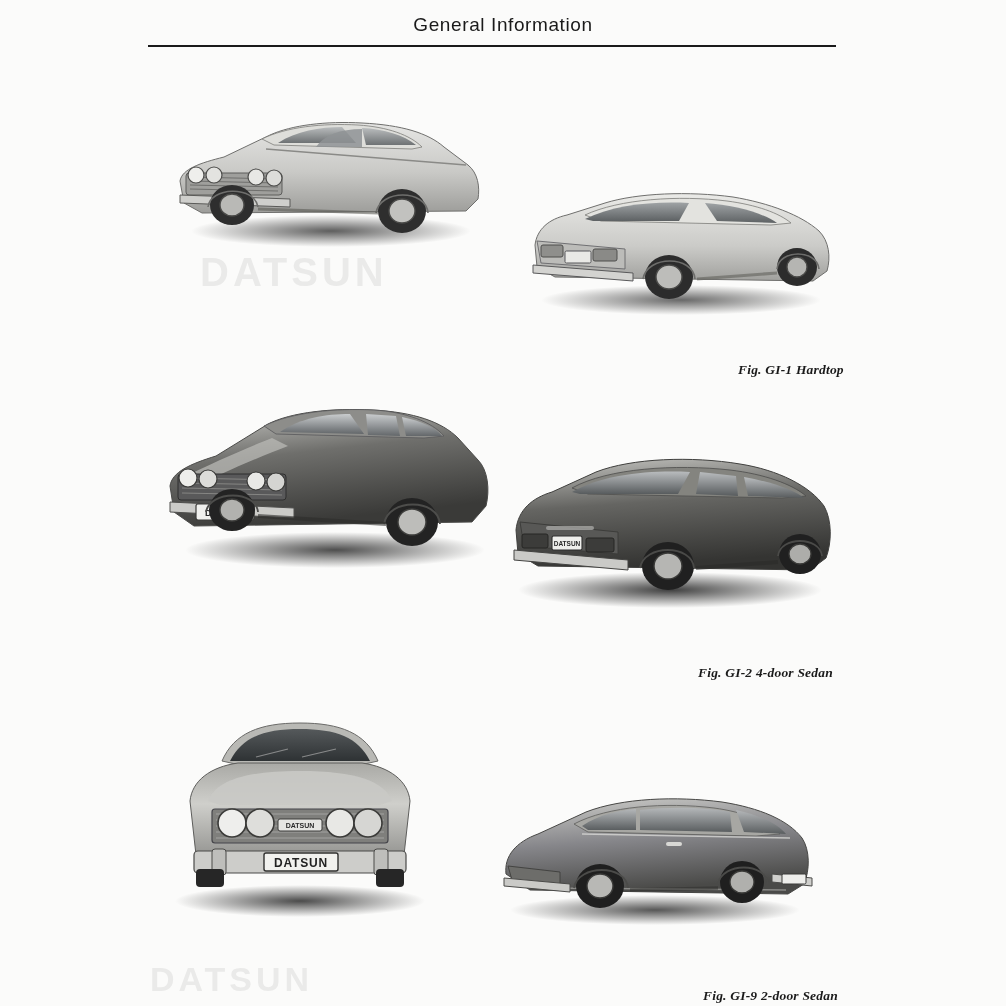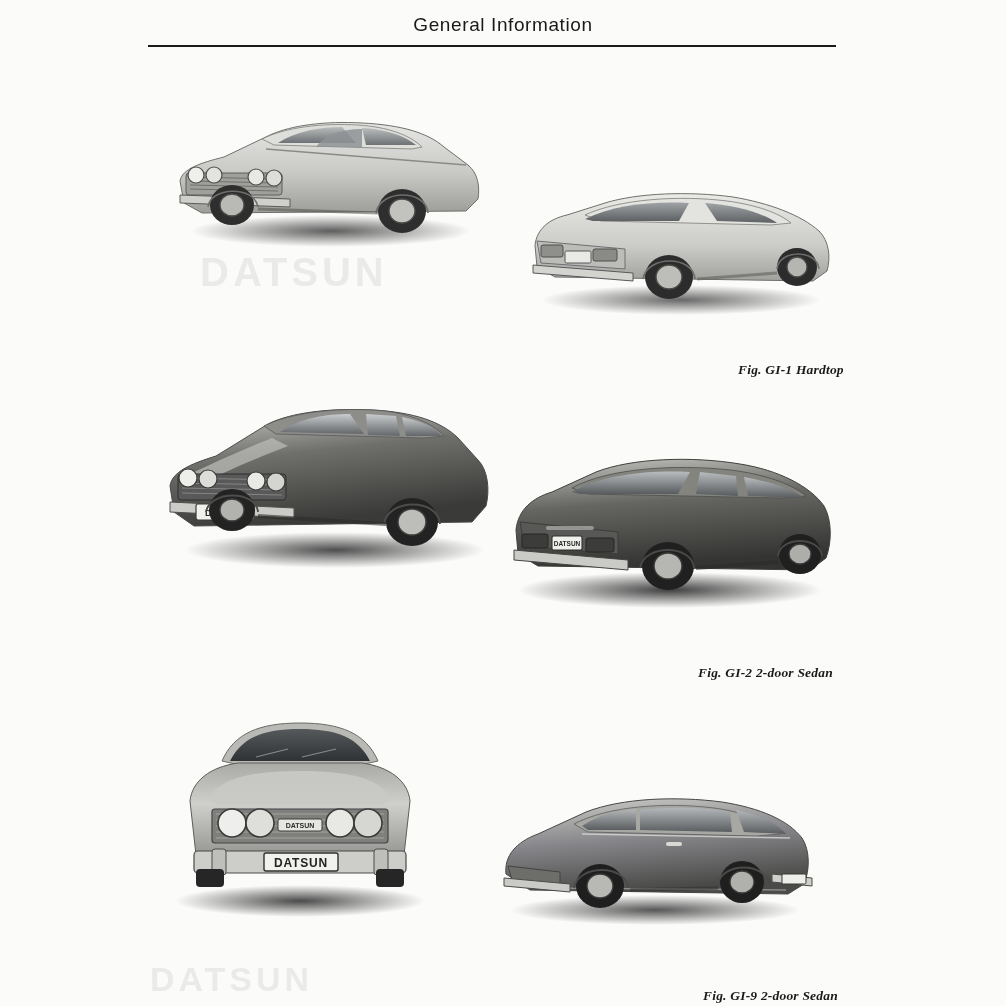--- a/index.html
+++ b/index.html
@@ -308,21 +308,21 @@
         <ellipse cx="168" cy="116" rx="26" ry="24" fill="#202020"></ellipse>
         <ellipse cx="168" cy="116" rx="14" ry="13" fill="#b6b6b3" stroke="#3a3a38" stroke-width="1.4"></ellipse>
         <ellipse cx="300" cy="104" rx="21" ry="20" fill="#202020"></ellipse>
         <ellipse cx="300" cy="104" rx="11" ry="10" fill="#adadaa" stroke="#3a3a38" stroke-width="1.3"></ellipse>
         <path d="M140 118 C144 94 192 94 194 118" fill="none" stroke="#4a4a48" stroke-width="1.8"></path>
         <path d="M278 106 C280 86 320 86 322 106" fill="none" stroke="#4a4a48" stroke-width="1.8"></path>
         <path d="M196 118 L278 112" stroke="#2a2a28" stroke-width="4" opacity="0.55"></path>
       </svg>
     </div>
 
-    <div class="caption" style="left:698px; top:295px;">Fig. GI-2  2-door Sedan</div>
+    <div class="caption" style="left:698px; top:295px;">Fig. GI-2  4-door Sedan</div>
   </div>
 
   <div class="figure-block" style="left:0; top:690px; width:1006px; height:316px;">
 
     <div class="photo" style="left:160px; top:15px; width:280px; height:215px;">
       <svg width="280" height="215" viewBox="0 0 280 215" xmlns="http://www.w3.org/2000/svg">
         <defs>
           <linearGradient id="bodyE" x1="0" y1="0" x2="0" y2="1">
             <stop offset="0%" stop-color="#a9a9a5"></stop>
             <stop offset="40%" stop-color="#cfcfcb"></stop>

